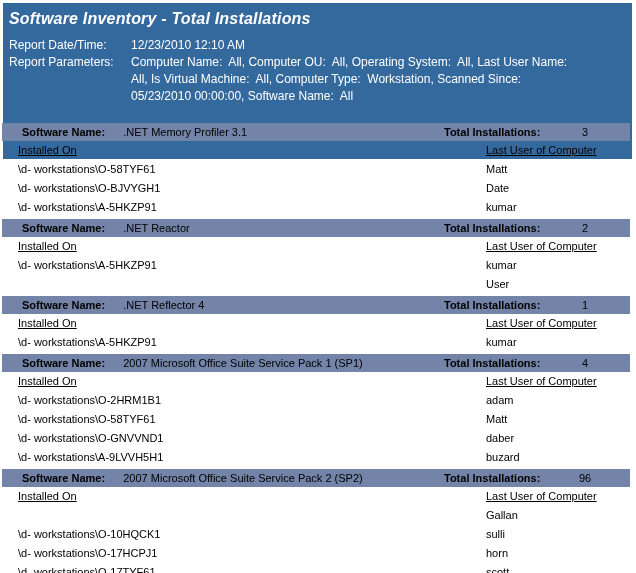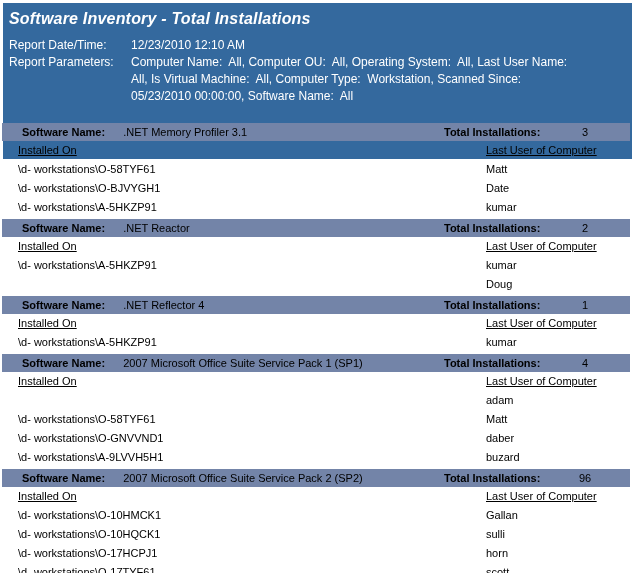--- a/index.html
+++ b/index.html
@@ -84,21 +84,21 @@
       <span class="cell-left"><span class="col-link tpl-colinstalled">Installed On</span></span>
       <span class="cell-right"><span class="col-link tpl-coluser">Last User of Computer</span></span>
     </div>
     <div class="rows">
   <div class="row data-row">
     <span class="cell-left tpl-computer">\d- workstations\A-5HKZP91</span>
     <span class="cell-right tpl-user">kumar</span>
   </div>
 
   <div class="row data-row">
-    <span class="cell-right tpl-user">Doug</span>
+    <span class="cell-right tpl-user">User</span>
   </div>
 </div>
   </section>
 
   <section class="sw-section">
     <div class="sw-bar">
       <span class="sw-label tpl-swlabel">Software Name:</span><span class="sw-name tpl-swname">  .NET Reflector 4</span>
       <span class="total-label tpl-totlabel">Total Installations:</span>
       <span class="total-count tpl-totcount">1</span>
     </div>
@@ -119,20 +119,21 @@
       <span class="sw-label tpl-swlabel">Software Name:</span><span class="sw-name tpl-swname">  2007 Microsoft Office Suite Service Pack 1 (SP1)</span>
       <span class="total-label tpl-totlabel">Total Installations:</span>
       <span class="total-count tpl-totcount">4</span>
     </div>
     <div class="row">
       <span class="cell-left"><span class="col-link tpl-colinstalled">Installed On</span></span>
       <span class="cell-right"><span class="col-link tpl-coluser">Last User of Computer</span></span>
     </div>
     <div class="rows">
   <div class="row data-row">
+    <span class="cell-left tpl-computer">\d- workstations\O-2HRM1B1</span>
     <span class="cell-right tpl-user">adam</span>
   </div>
 
   <div class="row data-row">
     <span class="cell-left tpl-computer">\d- workstations\O-58TYF61</span>
     <span class="cell-right tpl-user">Matt</span>
   </div>
 
   <div class="row data-row">
     <span class="cell-left tpl-computer">\d- workstations\O-GNVVND1</span>
@@ -151,21 +152,20 @@
       <span class="sw-label tpl-swlabel">Software Name:</span><span class="sw-name tpl-swname">  2007 Microsoft Office Suite Service Pack 2 (SP2)</span>
       <span class="total-label tpl-totlabel">Total Installations:</span>
       <span class="total-count tpl-totcount">96</span>
     </div>
     <div class="row">
       <span class="cell-left"><span class="col-link tpl-colinstalled">Installed On</span></span>
       <span class="cell-right"><span class="col-link tpl-coluser">Last User of Computer</span></span>
     </div>
     <div class="rows">
   <div class="row data-row">
-    <span class="cell-left tpl-computer">\d- workstations\O-10HMCK1</span>
     <span class="cell-right tpl-user">Gallan</span>
   </div>
 
   <div class="row data-row">
     <span class="cell-left tpl-computer">\d- workstations\O-10HQCK1</span>
     <span class="cell-right tpl-user">sulli</span>
   </div>
 
   <div class="row data-row">
     <span class="cell-left tpl-computer">\d- workstations\O-17HCPJ1</span>

